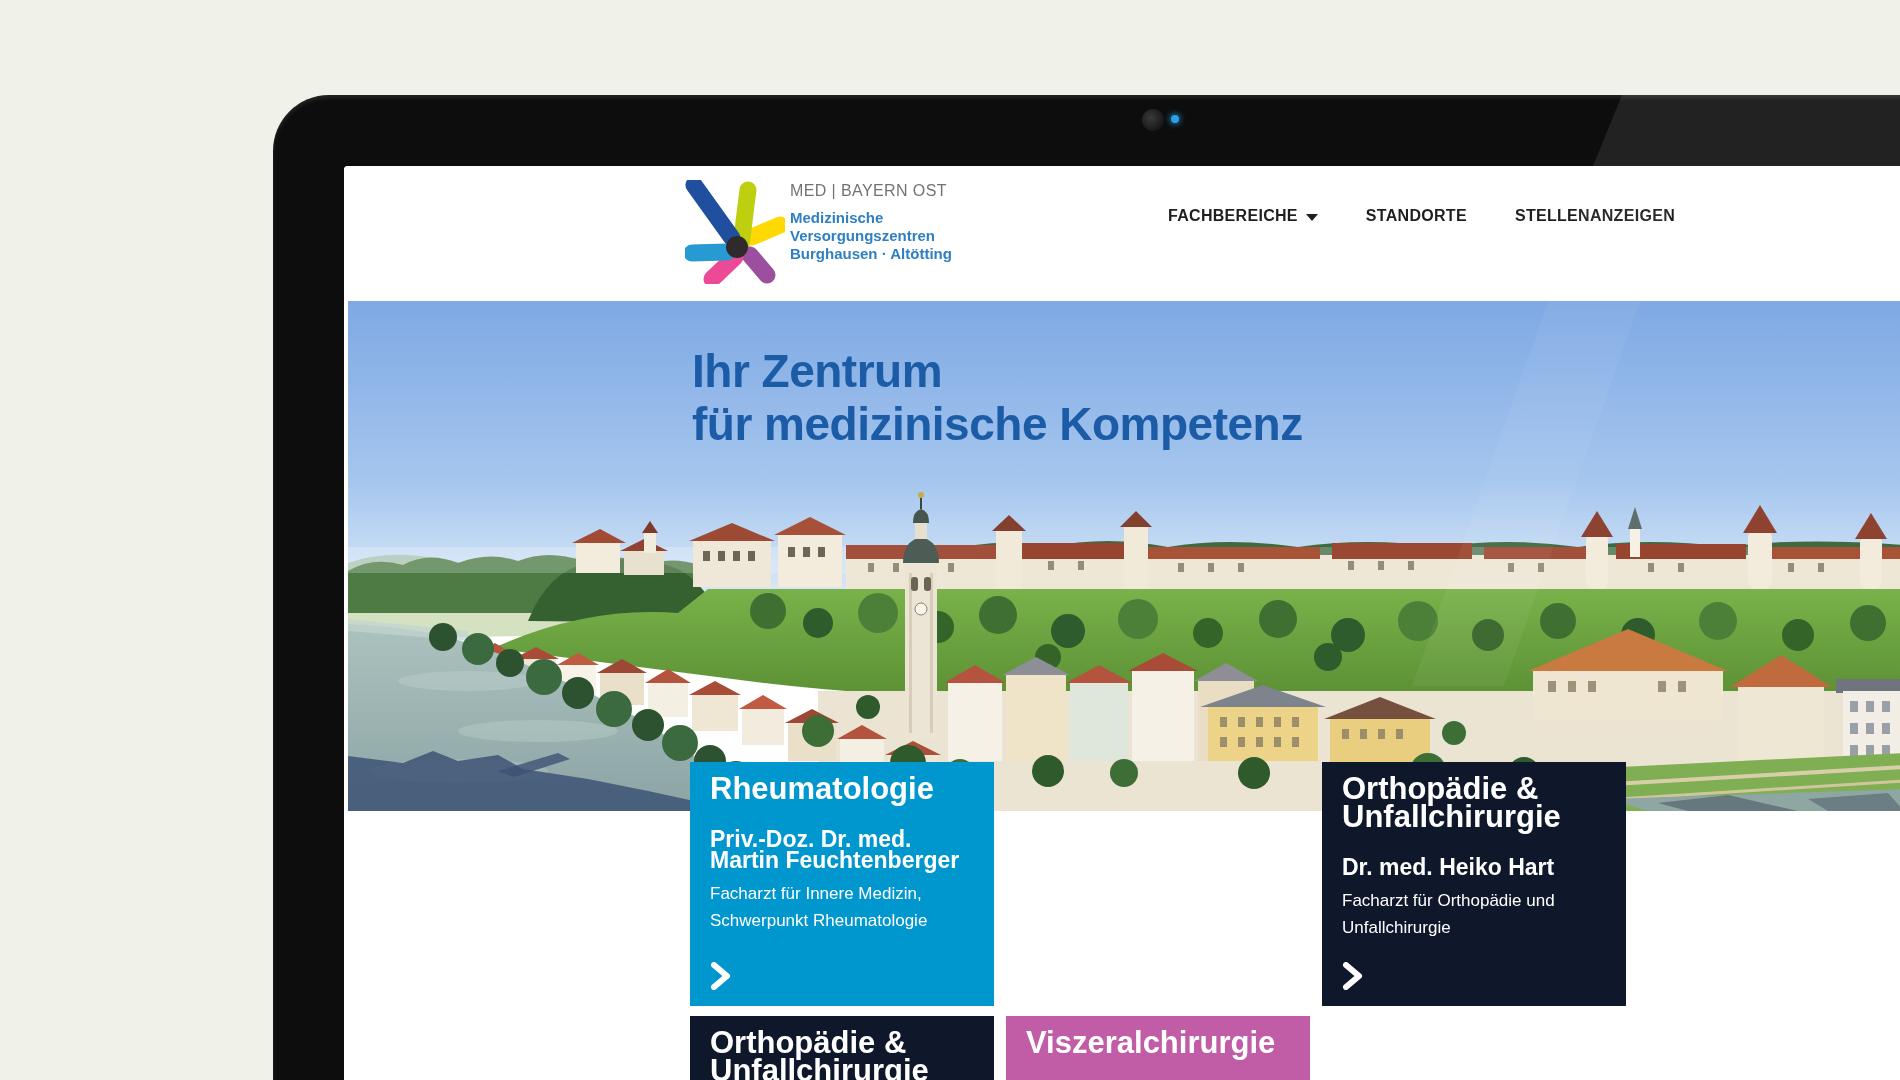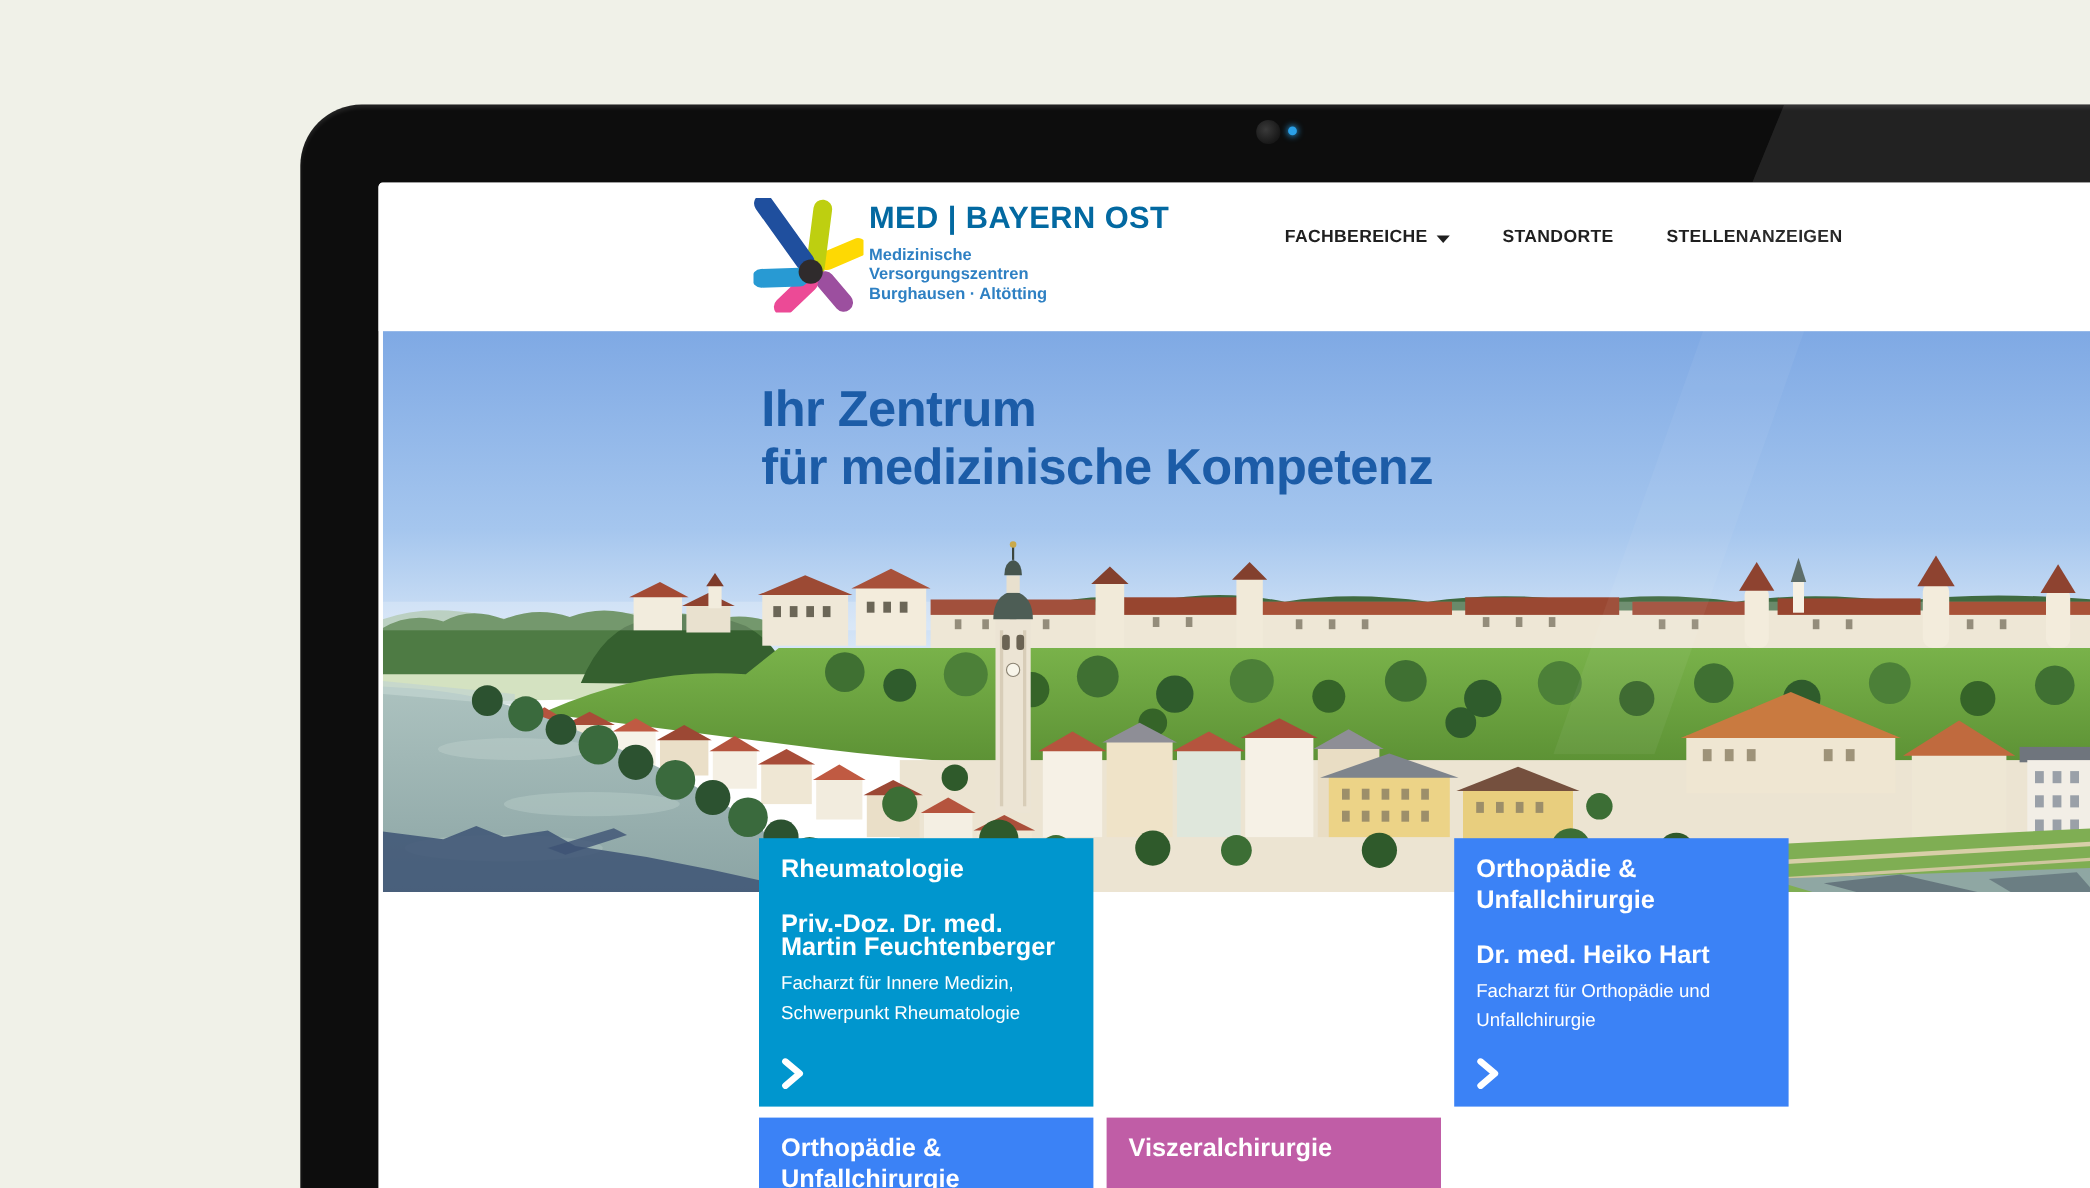--- a/index.html
+++ b/index.html
@@ -40,21 +40,21 @@
     background:rgba(255,255,255,.05);
     clip-path:polygon(1252px 0,1344px 0,1160px 520px,1068px 520px);
     z-index:5;
   }
 
   
   .site-header{position:absolute;left:0;top:0;width:100%;height:135px;background:#fff;z-index:3}
   .brand{position:absolute;left:341px;top:12px;display:flex;cursor:pointer;text-decoration:none}
   .logo-star{position:absolute;left:0;top:2px;width:100px;height:104px}
   .brand-text{position:absolute;left:105px;top:4px;width:300px}
-  .brand-name{font-size:28px;font-weight:700;color:#0369a1;letter-spacing:.4px;white-space:nowrap}
+  .brand-name{font-size:16px;font-weight:400;color:#737373;letter-spacing:.4px;white-space:nowrap}
   .brand-tagline{margin-top:9px}
   .brand-tagline span{display:block;font-size:15px;line-height:18px;font-weight:700;color:#2e80c3}
   .main-nav{position:absolute;left:824px;top:0;height:99px;display:flex;align-items:center;gap:48px}
   .nav-item{
     font-size:16px;font-weight:700;color:#1f1f1f;letter-spacing:.3px;
     text-decoration:none;white-space:nowrap;cursor:pointer;display:flex;align-items:center;
   }
   .caret{
     width:0;height:0;margin-left:8px;margin-top:3px;
     border-left:6px solid transparent;border-right:6px solid transparent;border-top:7px solid #1f1f1f;
@@ -71,23 +71,23 @@
   
   .dept-card{
     position:absolute;width:304px;display:block;text-decoration:none;
     color:#fff;cursor:pointer;z-index:6;box-sizing:border-box;padding:13px 20px;
   }
   .r1{top:596px;height:244px}
   .r2{top:850px;height:244px}
   .col1{left:346px}.col2{left:662px}.col3{left:978px}
   .c-cyan{background:#0096ce}
   .c-blue{background:#0d4da1;background:linear-gradient(112deg,#0d4da1 55%,#14549f 55%)}
-  .c-green{background:#3b82f6}
+  .c-green{background:#0f172a}
   .c-pink{background:#c05da6}
-  .card-title{font-size:23px;line-height:28px;font-weight:700}
+  .card-title{font-size:31px;line-height:28px;font-weight:700}
   .card-doctor{font-size:23px;line-height:21px;font-weight:700;margin-top:26px}
   .card-spec{font-size:17px;line-height:27px;font-weight:400;margin-top:9px}
   .chev{position:absolute;left:20px;bottom:16px;width:22px;height:28px}
 </style>
 </head>
 <body>
 
 <div id="stage">
   <div class="monitor">
     <div class="bezel-glare"></div>

